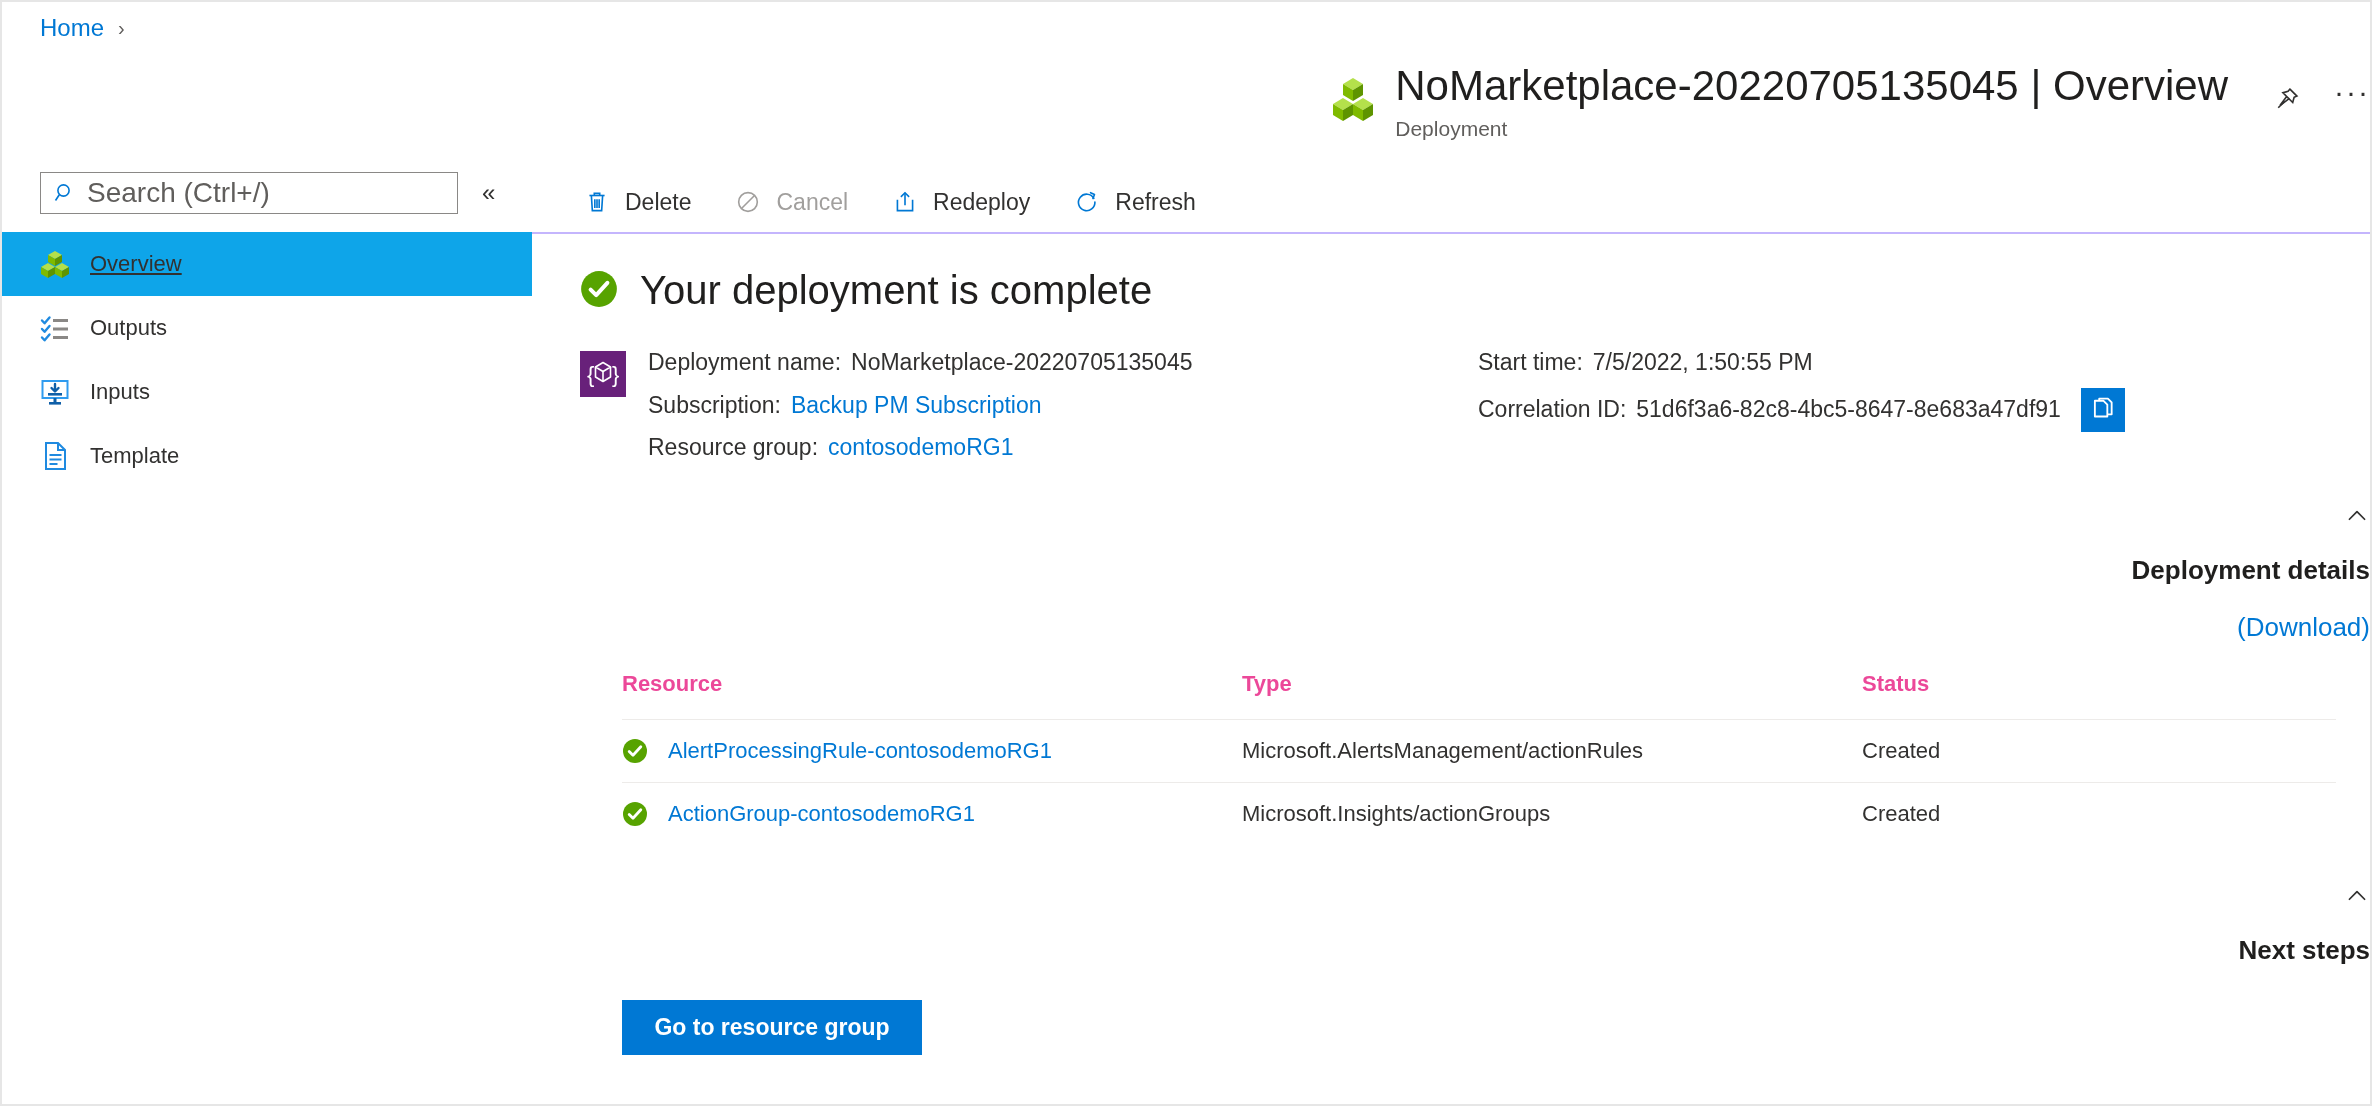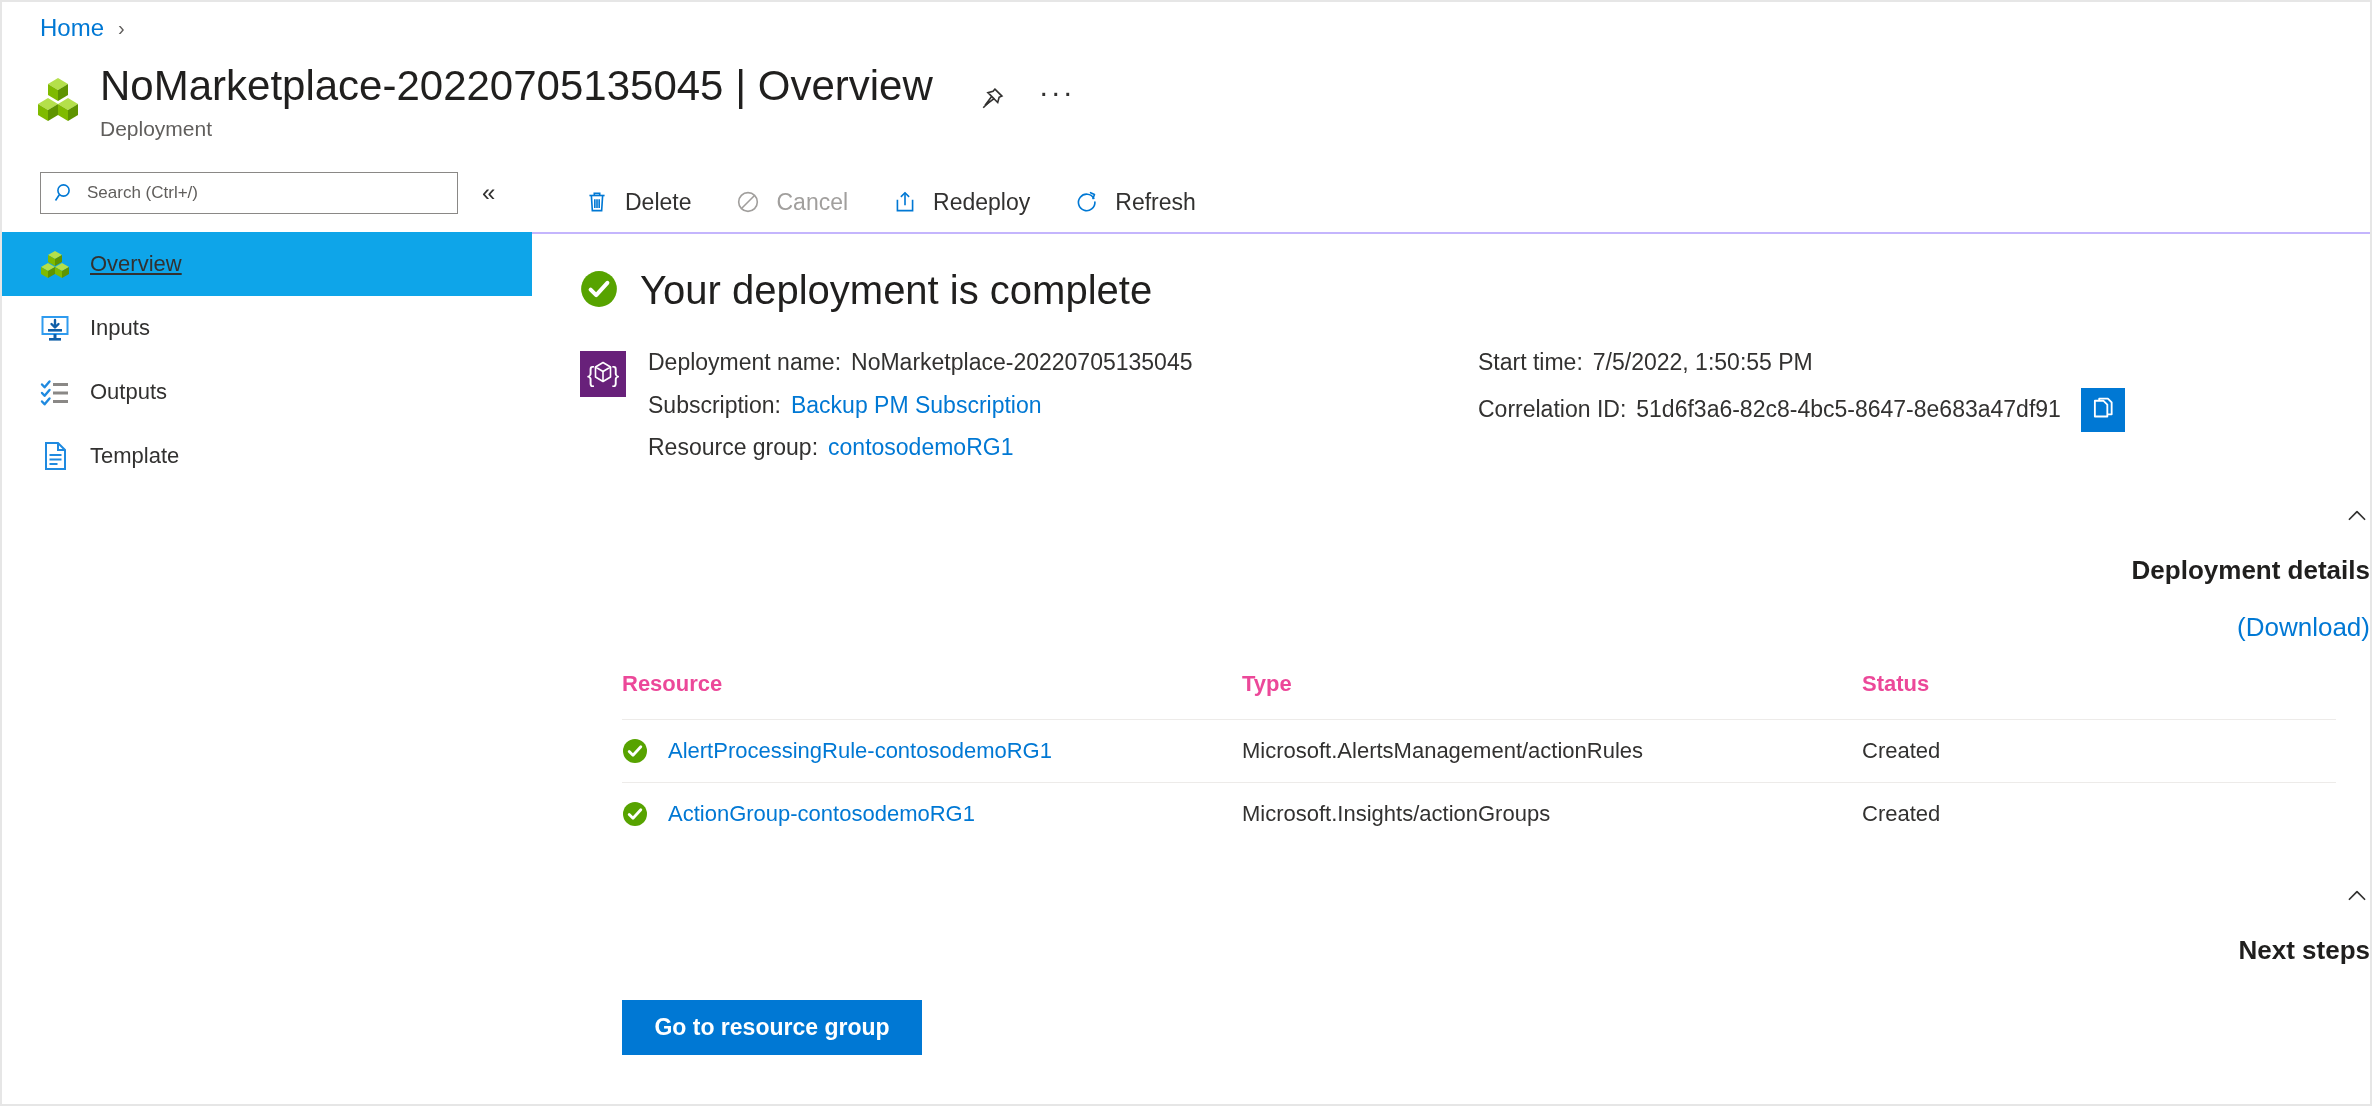--- a/index.html
+++ b/index.html
@@ -37,22 +37,23 @@
   .breadcrumb .crumb-sep {
     color: #605e5c;
     font-size: 20px;
     line-height: 1;
   }
 
   
   .title-row {
     display: flex;
     align-items: flex-start;
-    padding: 8px 0 0 34px;
+    padding: 8px 0 0 45px;
     height: 110px;
+    justify-content: flex-end;
   }
   .title-icon {
     width: 46px; height: 46px;
     margin-top: 14px;
     flex: 0 0 46px;
   }
   .title-text { margin-left: 18px; }
   .title-main {
     font-size: 42px;
     font-weight: 400;
@@ -107,21 +108,21 @@
     border: 1px solid #8a8886;
     display: flex;
     align-items: center;
     padding: 0 12px;
     background: #fff;
     cursor: text;
   }
   .search-box .sicon { flex: 0 0 26px; display: flex; align-items: center; }
   .search-box input {
     border: 0; outline: 0;
-    font-size: 17px;
+    font-size: 28px;
     font-family: "Liberation Sans", sans-serif;
     color: #323130;
     width: 100%;
     background: transparent;
     padding-left: 8px;
   }
   .search-box input::placeholder { color: #605e5c; }
   .collapse-btn {
     font-size: 24px;
     color: #323130;
@@ -355,42 +356,42 @@
               <polygon points="15,18 22,22 22,29 15,25" fill="#7fba00"></polygon>
               <polygon points="29,18 29,25 22,29 22,22" fill="#5e9400"></polygon>
             </svg>
           </span>
           <span>Overview</span>
         </div>
 
         <div class="nav-item">
           <span class="nav-ico">
             <svg viewBox="0 0 30 30" width="30" height="30">
-              <rect x="2.5" y="4" width="25" height="17" fill="#fff" stroke="#2f9bef" stroke-width="2"></rect>
-              <path d="M15 7v6.5M11.5 11l3.5 3.5L18.5 11" stroke="#0f5fa8" stroke-width="2.4" fill="none" stroke-linecap="round" stroke-linejoin="round"></path>
-              <rect x="8" y="16" width="14" height="2.6" fill="#0f5fa8"></rect>
-              <rect x="13.5" y="21" width="3" height="4" fill="#0f5fa8"></rect>
-              <rect x="9" y="25" width="12" height="2.6" fill="#0f5fa8"></rect>
-            </svg>
-          </span>
-          <span>Inputs</span>
-        </div>
-
-        <div class="nav-item">
-          <span class="nav-ico">
-            <svg viewBox="0 0 30 30" width="30" height="30">
               <path d="M2 7.5l2.6 2.8L9.5 4.5" stroke="#1f8ae0" stroke-width="2.4" fill="none" stroke-linecap="round" stroke-linejoin="round"></path>
               <path d="M2 16l2.6 2.8L9.5 13" stroke="#1f8ae0" stroke-width="2.4" fill="none" stroke-linecap="round" stroke-linejoin="round"></path>
               <path d="M2 24.5l2.6 2.8L9.5 21.5" stroke="#1f8ae0" stroke-width="2.4" fill="none" stroke-linecap="round" stroke-linejoin="round"></path>
               <rect x="13" y="6" width="15" height="3" fill="#8a8886"></rect>
               <rect x="13" y="14.5" width="15" height="3" fill="#8a8886"></rect>
               <rect x="13" y="23" width="15" height="3" fill="#8a8886"></rect>
             </svg>
           </span>
           <span>Outputs</span>
+        </div>
+
+        <div class="nav-item">
+          <span class="nav-ico">
+            <svg viewBox="0 0 30 30" width="30" height="30">
+              <rect x="2.5" y="4" width="25" height="17" fill="#fff" stroke="#2f9bef" stroke-width="2"></rect>
+              <path d="M15 7v6.5M11.5 11l3.5 3.5L18.5 11" stroke="#0f5fa8" stroke-width="2.4" fill="none" stroke-linecap="round" stroke-linejoin="round"></path>
+              <rect x="8" y="16" width="14" height="2.6" fill="#0f5fa8"></rect>
+              <rect x="13.5" y="21" width="3" height="4" fill="#0f5fa8"></rect>
+              <rect x="9" y="25" width="12" height="2.6" fill="#0f5fa8"></rect>
+            </svg>
+          </span>
+          <span>Inputs</span>
         </div>
 
         <div class="nav-item">
           <span class="nav-ico">
             <svg viewBox="0 0 30 30" width="30" height="30">
               <path d="M6 2h12l7 7v19H6z" fill="#fff" stroke="#1f8ae0" stroke-width="2"></path>
               <path d="M18 2v7h7" fill="none" stroke="#1f8ae0" stroke-width="2"></path>
               <rect x="9.5" y="13" width="12" height="2" fill="#1f8ae0"></rect>
               <rect x="9.5" y="17.5" width="12" height="2" fill="#1f8ae0"></rect>
               <rect x="9.5" y="22" width="8" height="2" fill="#1f8ae0"></rect>

